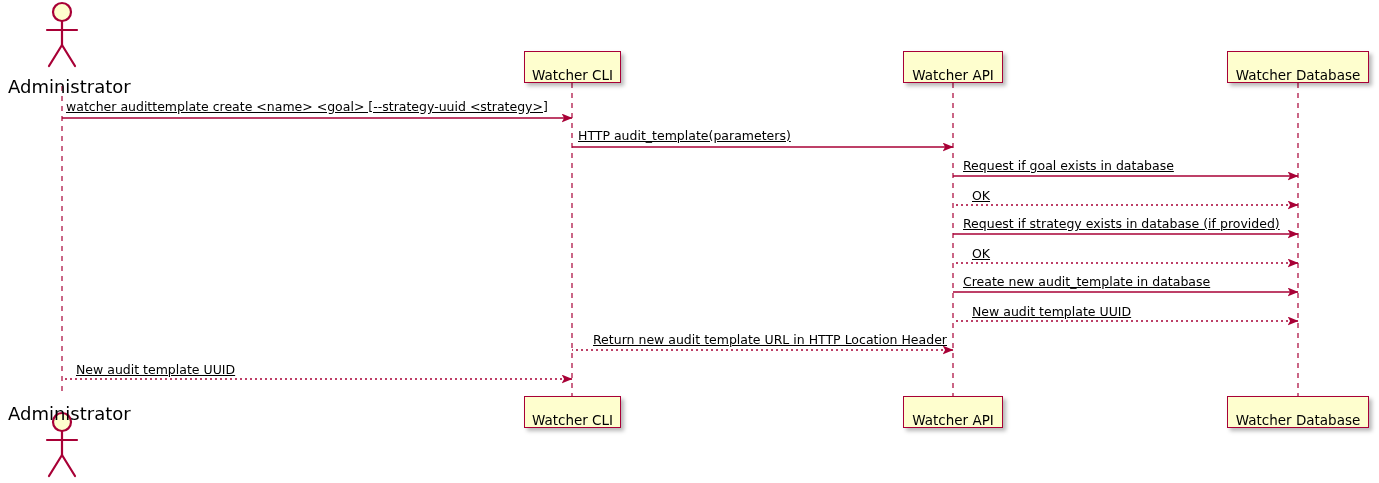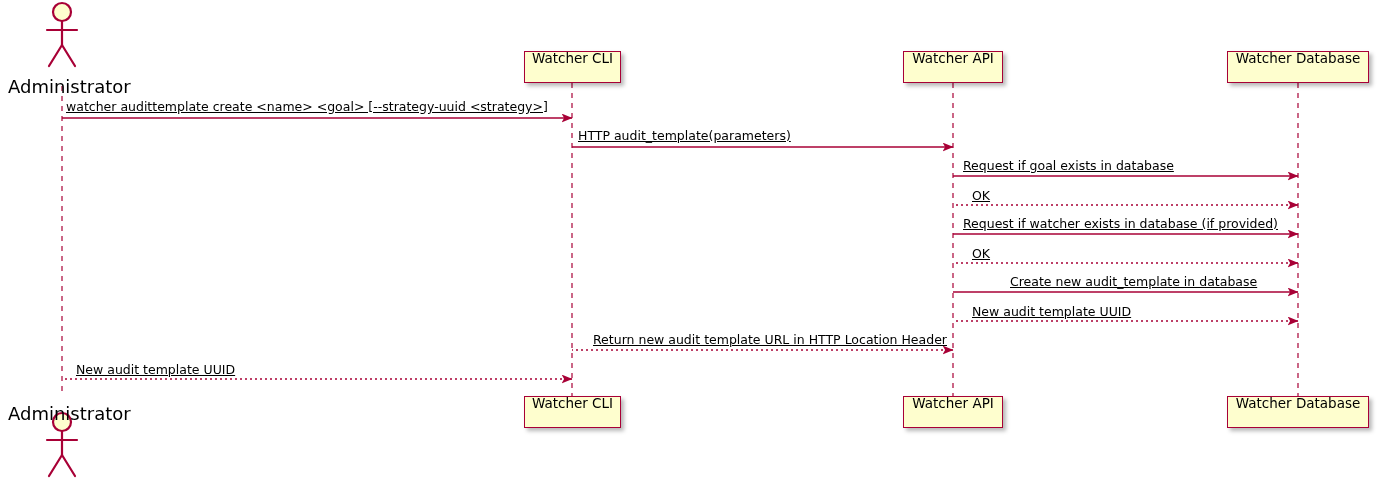--- a/index.html
+++ b/index.html
@@ -23,21 +23,21 @@
     width: 1379px;
     height: 483px;
   }
   .participant-box {
     position: absolute;
     box-sizing: border-box;
     background: #FEFECE;
     border: 1.5px solid #A80036;
     box-shadow: 3px 3px 4px rgba(0,0,0,0.28);
     display: flex;
-    align-items: flex-start;
+    align-items: flex-end;
     justify-content: center;
     font-size: 13.5px;
     color: #000000;
     white-space: nowrap;
     line-height: 1;
   }
   .actor-label {
     position: absolute;
     font-size: 18px;
     color: #000000;
@@ -125,21 +125,21 @@
     </div>
   <div id="actor-labels">
       <div class="actor-label" style="left: 8px; top: 78px;">Administrator</div>
       <div class="actor-label" style="left: 8px; top: 405px;">Administrator</div>
     </div>
   <div id="message-labels">
       <div class="msg-label" style="left: 66px; top: 101px;">watcher audittemplate create &lt;name&gt; &lt;goal&gt; [--strategy-uuid &lt;strategy&gt;]</div>
       <div class="msg-label" style="left: 578px; top: 130px;">HTTP audit_template(parameters)</div>
       <div class="msg-label" style="left: 963px; top: 160px; text-align: center;">Request if goal exists in database</div>
       <div class="msg-label" style="left: 972px; top: 190px;">OK</div>
-      <div class="msg-label" style="left: 963px; top: 218px;">Request if watcher exists in database (if provided)</div>
+      <div class="msg-label" style="left: 963px; top: 218px;">Request if strategy exists in database (if provided)</div>
       <div class="msg-label" style="left: 972px; top: 248px;">OK</div>
-      <div class="msg-label" style="left: 963px; top: 276px; margin-left: 47px;">Create new audit_template in database</div>
+      <div class="msg-label" style="left: 963px; top: 276px;">Create new audit_template in database</div>
       <div class="msg-label" style="left: 972px; top: 306px;">New audit template UUID</div>
       <div class="msg-label" style="left: 593px; top: 334px;">Return new audit template URL in HTTP Location Header</div>
       <div class="msg-label" style="left: 76px; top: 364px;">New audit template UUID</div>
     </div>
 
 </div>
 
 </body></html>

